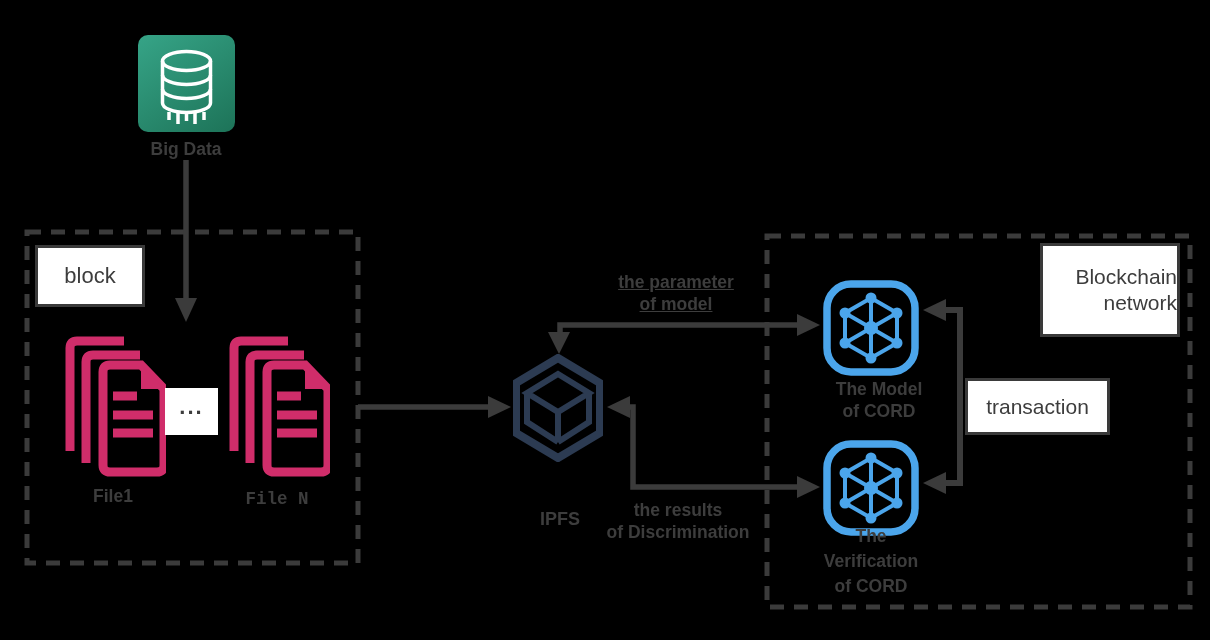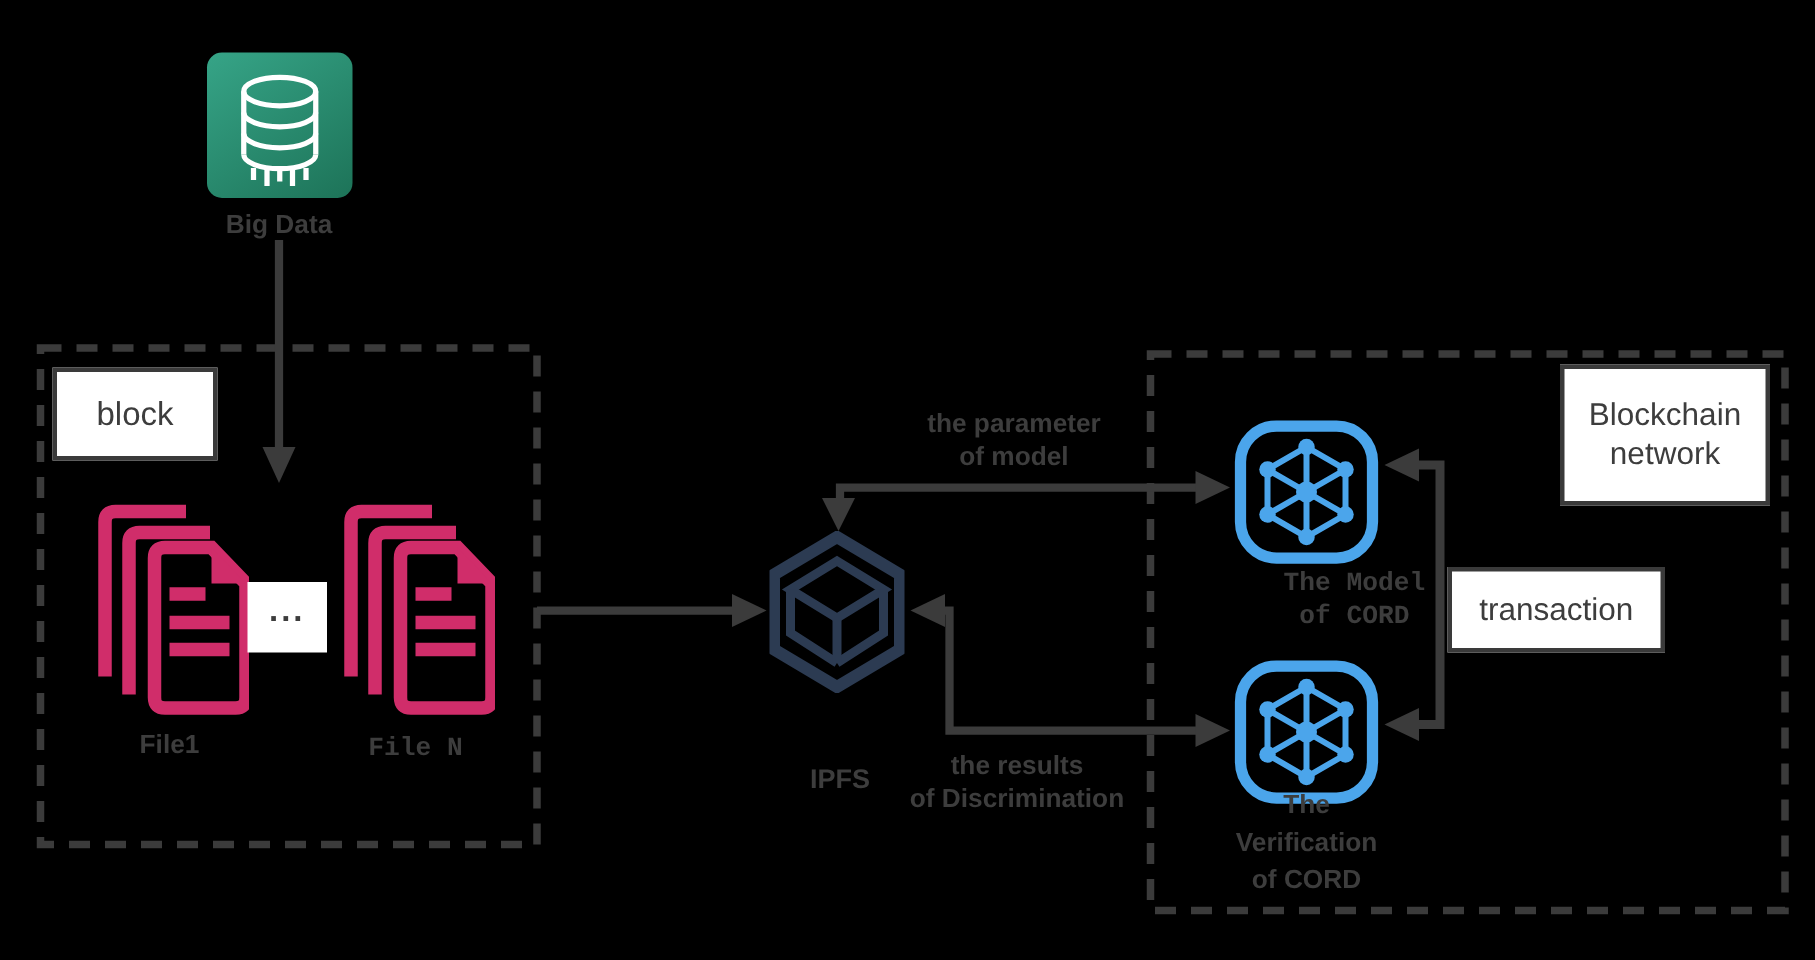--- a/index.html
+++ b/index.html
@@ -124,21 +124,21 @@
 
   <svg class="abs" style="left:513px;top:354px;" width="90" height="108" viewBox="0 0 90 108">
     <polygon class="stroke-navy" stroke-width="8" points="45,4 87,29 87,79 45,104 3,79 3,29"></polygon>
     <polygon class="stroke-navy" stroke-width="6" points="45,20 76,39 45,58 14,39"></polygon>
     <path class="stroke-navy" stroke-width="6" d="M14 39 V68 L45 88"></path>
     <path class="stroke-navy" stroke-width="6" d="M76 39 V68 L45 88"></path>
     <path class="stroke-navy" stroke-width="6" d="M45 58 V88"></path>
   </svg>
   <div class="lbl" style="left:508px;top:468px;width:104px;font-size:18px;margin-top:40px;">IPFS</div>
 
-  <div class="lbl" style="left:591px;top:271px;width:170px;">
+  <div class="lbl" style="left:591px;top:271px;width:170px;text-decoration:underline;">
     <div>the parameter</div>
     <div>of model</div>
   </div>
 
   <div class="lbl" style="left:583px;top:499px;width:190px;">
     <div>the results</div>
     <div>of Discrimination</div>
   </div>
 
   <svg class="abs" style="left:822px;top:279px;" width="98" height="98" viewBox="0 0 98 98">
@@ -146,26 +146,26 @@
     <polygon class="stroke-blue" stroke-width="4" points="49,19 75,34 75,64 49,79 23,64 23,34"></polygon>
     <path class="stroke-blue" stroke-width="4" d="M49 49 L49 19 M49 49 L75 34 M49 49 L75 64 M49 49 L49 79 M49 49 L23 64 M49 49 L23 34"></path>
     <circle class="fill-blue" cx="49" cy="19" r="5.5"></circle>
     <circle class="fill-blue" cx="75" cy="34" r="5.5"></circle>
     <circle class="fill-blue" cx="75" cy="64" r="5.5"></circle>
     <circle class="fill-blue" cx="49" cy="79" r="5.5"></circle>
     <circle class="fill-blue" cx="23" cy="64" r="5.5"></circle>
     <circle class="fill-blue" cx="23" cy="34" r="5.5"></circle>
     <circle class="fill-blue" cx="49" cy="49" r="7"></circle>
   </svg>
-  <div class="lbl" style="left:838px;top:378px;width:130px;font-family:Liberation Mono, monospace;">
+  <div class="lbl" style="left:814px;top:378px;width:130px;">
     <div>The Model</div>
     <div>of CORD</div>
   </div>
 
-  <div class="whitebox" style="left:1040px;top:243px;width:140px;height:94px;font-size:21px;line-height:26px;">
+  <div class="whitebox" style="left:1040px;top:243px;width:140px;height:94px;font-size:21px;line-height:26px;align-items:flex-end;">
     <div>Blockchain</div>
     <div>network</div>
   </div>
 
   <div class="whitebox" style="left:965px;top:378px;width:145px;height:57px;font-size:21px;">
     <span>transaction</span>
   </div>
 
   <svg class="abs" style="left:822px;top:439px;" width="98" height="98" viewBox="0 0 98 98">
     <rect class="stroke-blue" stroke-width="7.5" x="5" y="5" width="88" height="88" rx="24"></rect>

